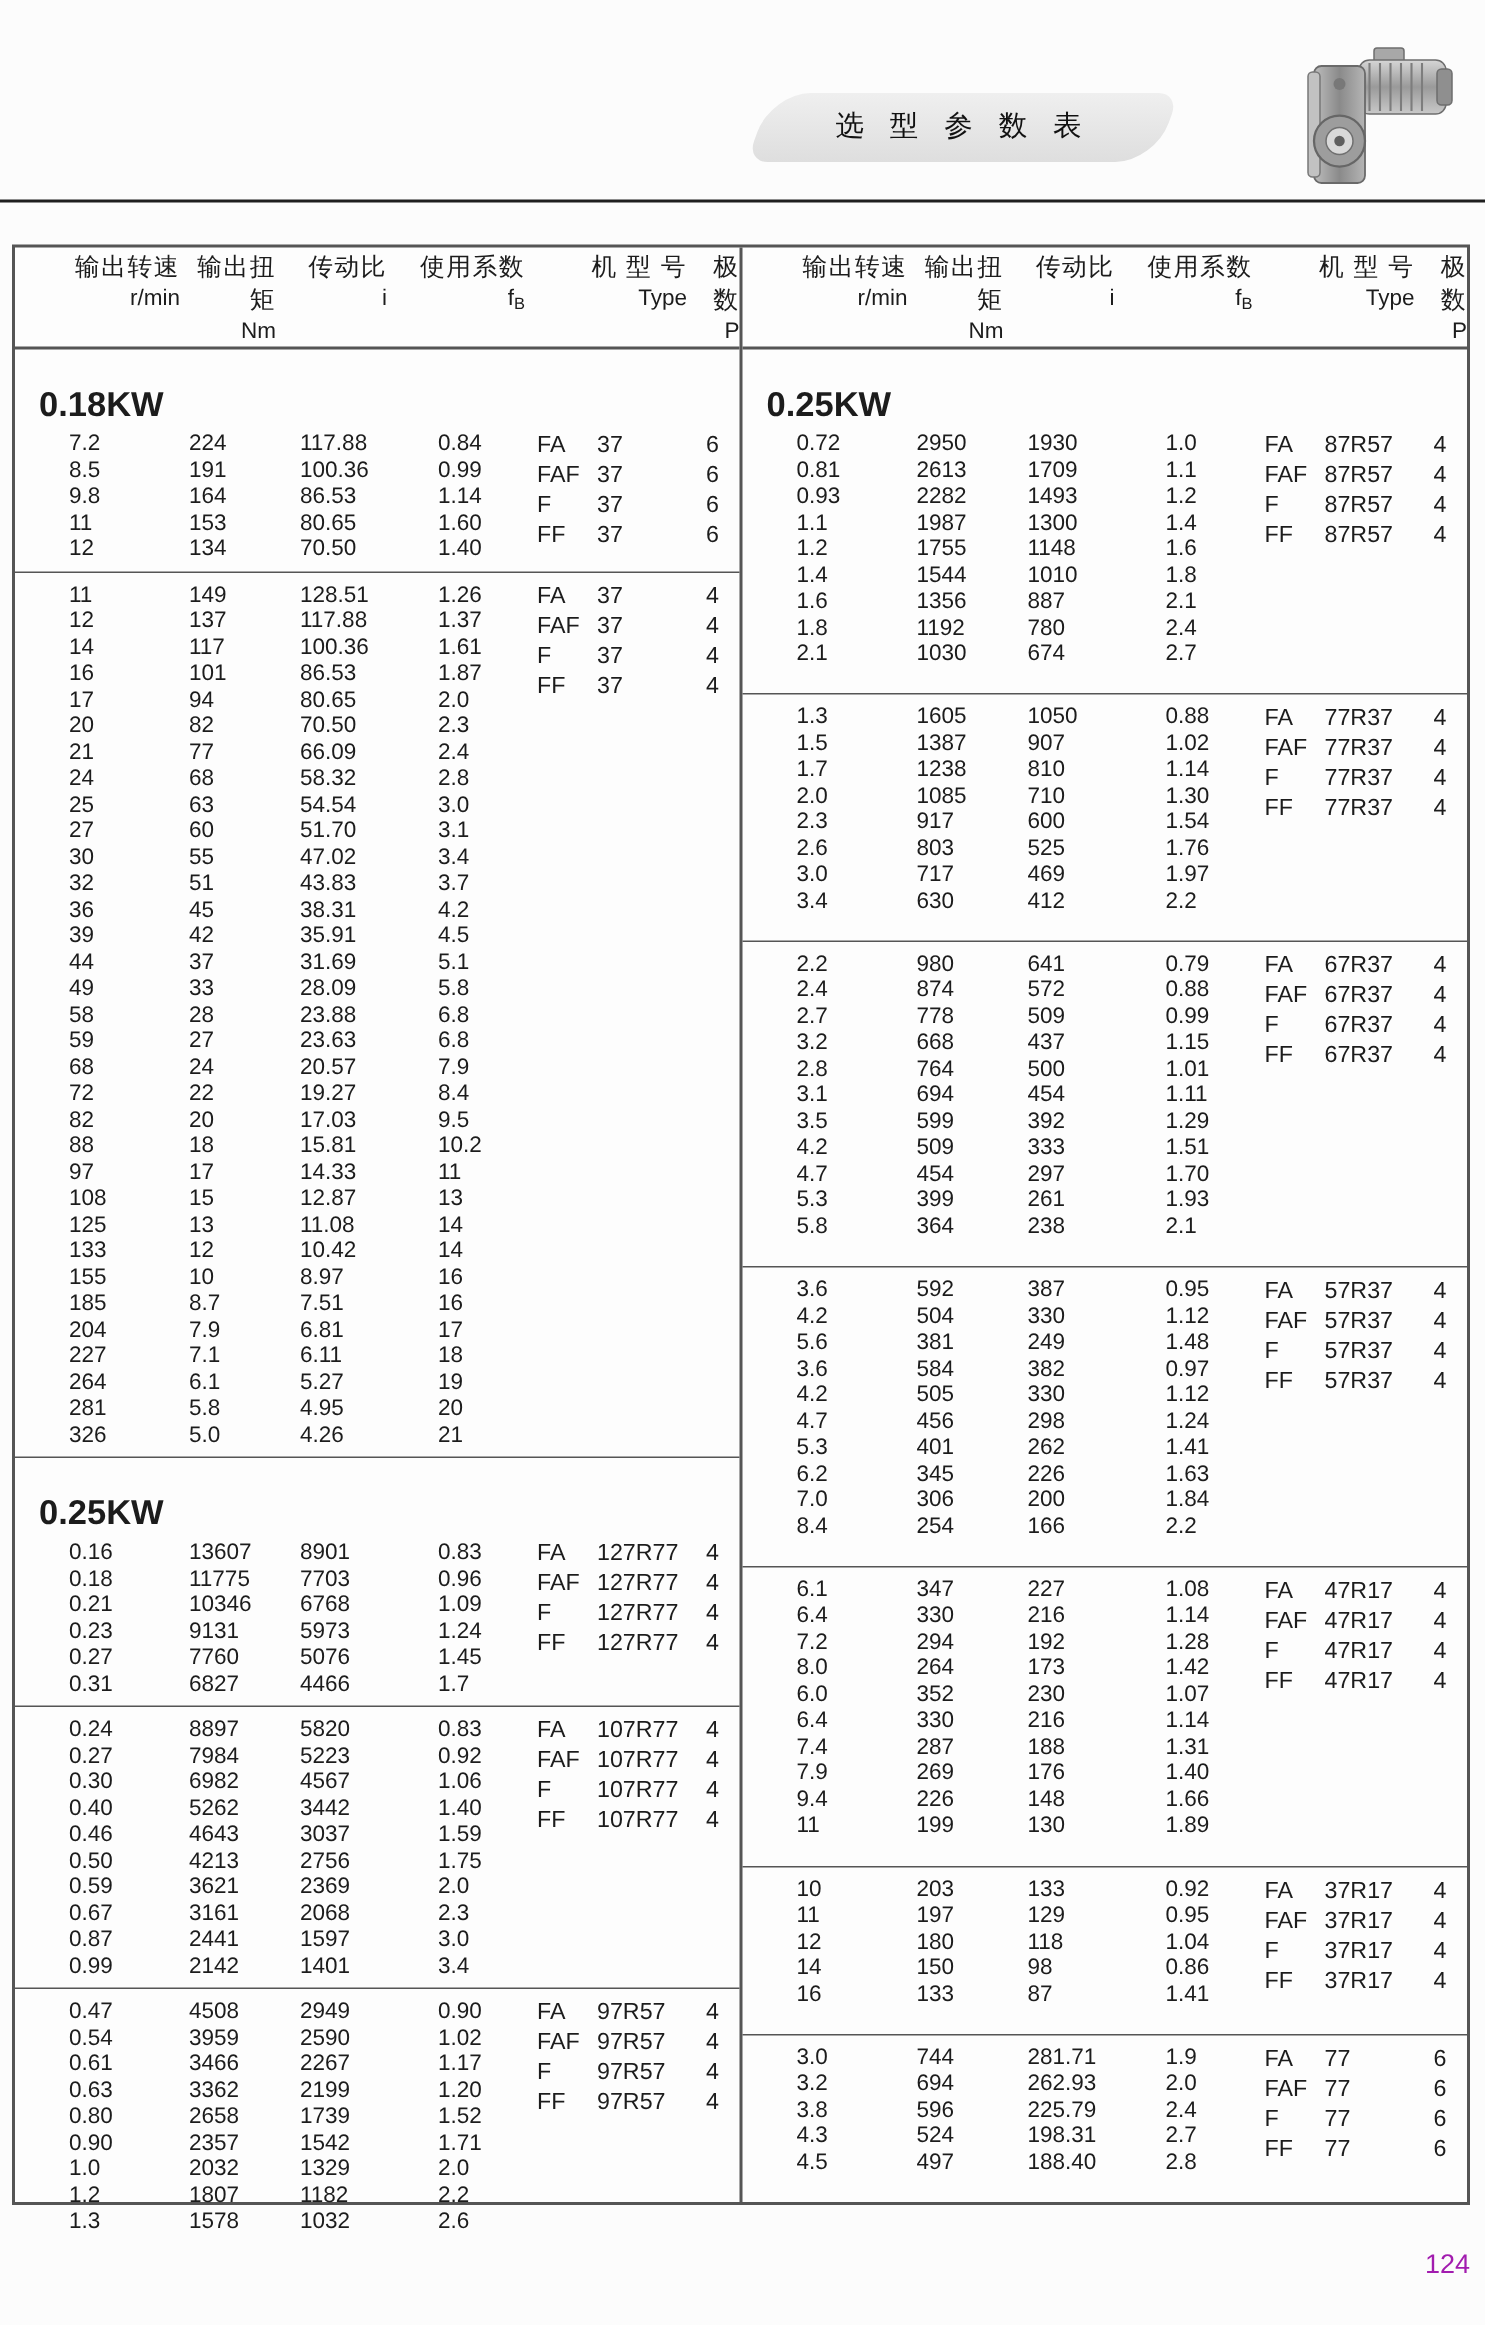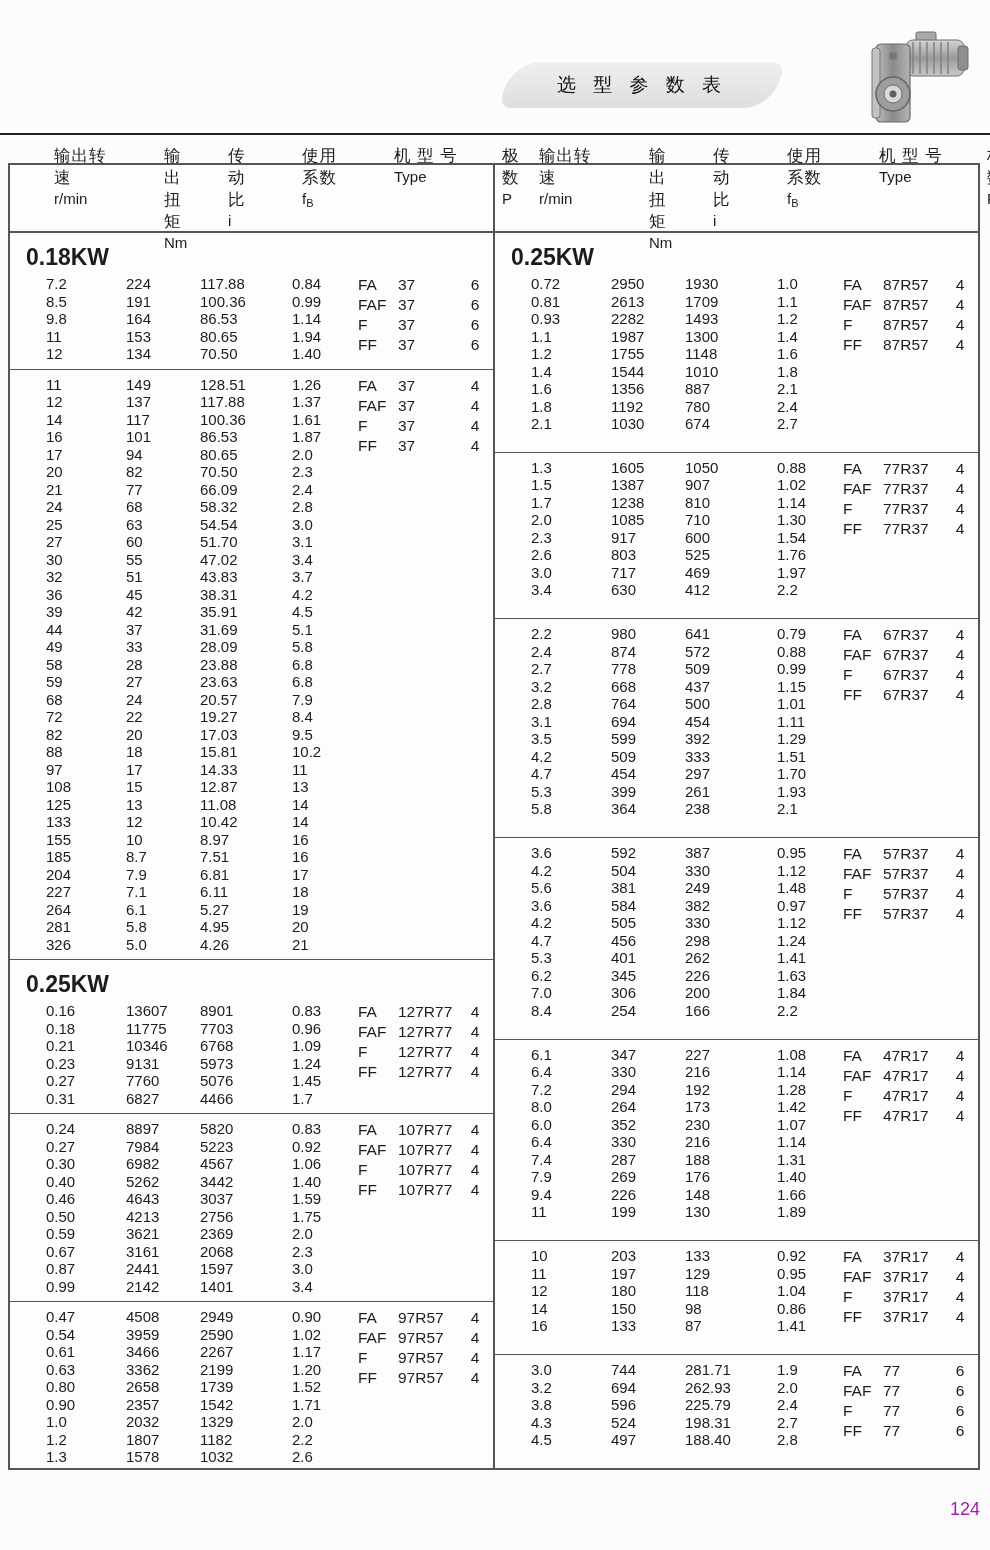--- a/index.html
+++ b/index.html
@@ -20,28 +20,28 @@
   .page-number{position:absolute;right:10px;bottom:30px;font-size:18px;color:#a21caf;}
 
   
   .param-table{position:absolute;left:8px;top:163px;width:972px;height:1307px;
     border:2px solid #555;box-sizing:border-box;display:flex;background:#fdfdfd;}
   .half{flex:1 1 0;min-width:0;display:flex;flex-direction:column;}
   .half[data-half="left"]{border-right:2px solid #555;}
 
   .header-row{display:grid;grid-template-columns:110px 64px 74px 92px 108px 1fr;
     height:66px;flex:0 0 auto;border-bottom:2px solid #555;align-content:center;}
-  .hcell{text-align:left;padding-left:44px;}
+  .hcell{text-align:right;}
   .h-cn{font-size:16.5px;letter-spacing:1px;}
   .h-unit{font-size:15px;margin-top:1px;}
   .sub{font-size:11px;vertical-align:-3px;}
 
   .unit{flex:1 0 auto;padding:6px 0;box-sizing:border-box;}
   .unit.sep{border-top:1.6px solid #555;}
-  .section-title{font-weight:bold;font-size:23px;line-height:28px;padding:4px 0 4px 16px;}
+  .section-title{font-weight:bold;font-size:23px;line-height:28px;padding:4px 0 4px 16px;margin-top:12px;}
   .unit-body{display:flex;}
   .rows-col{flex:0 0 348px;padding-left:36px;box-sizing:border-box;}
   .drow{display:grid;grid-template-columns:80px 74px 92px 66px;}
   .dcell{font-size:15px;line-height:17.5px;white-space:nowrap;}
   .types-col{flex:1 1 auto;display:flex;flex-direction:column;
     padding-right:6px;min-width:0;}
   .trow{display:grid;grid-template-columns:40px 1fr 24px;font-size:15.5px;line-height:20px;}
   .tp{text-align:center;}
 </style>
 </head>
@@ -133,21 +133,21 @@
             <div class="drow">
               <span class="dcell">9.8</span>
               <span class="dcell">164</span>
               <span class="dcell">86.53</span>
               <span class="dcell">1.14</span>
             </div>
             <div class="drow">
               <span class="dcell">11</span>
               <span class="dcell">153</span>
               <span class="dcell">80.65</span>
-              <span class="dcell">1.94</span>
+              <span class="dcell">1.60</span>
             </div>
             <div class="drow">
               <span class="dcell">12</span>
               <span class="dcell">134</span>
               <span class="dcell">70.50</span>
               <span class="dcell">1.40</span>
             </div>
           </div>
           <div class="types-col">
             <div class="trow">

